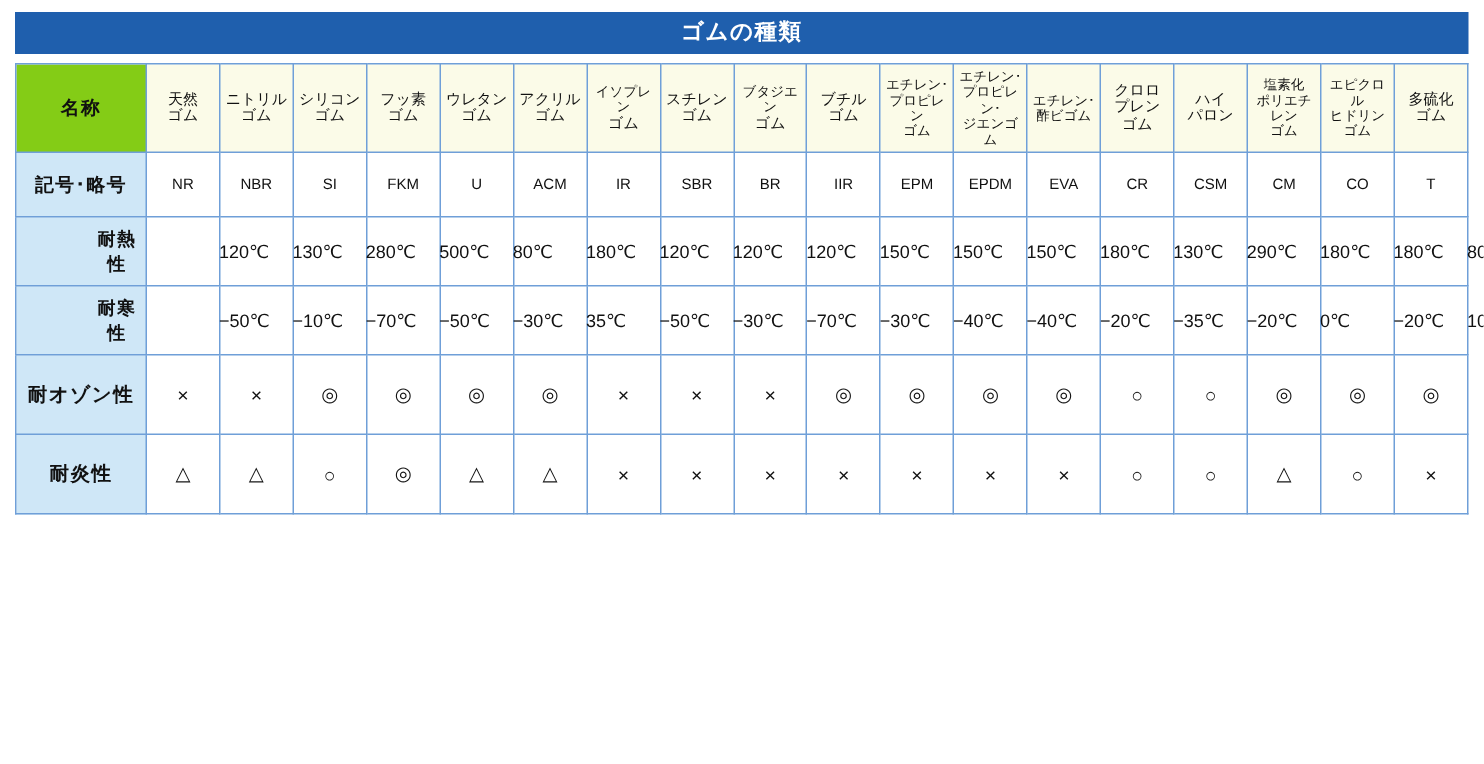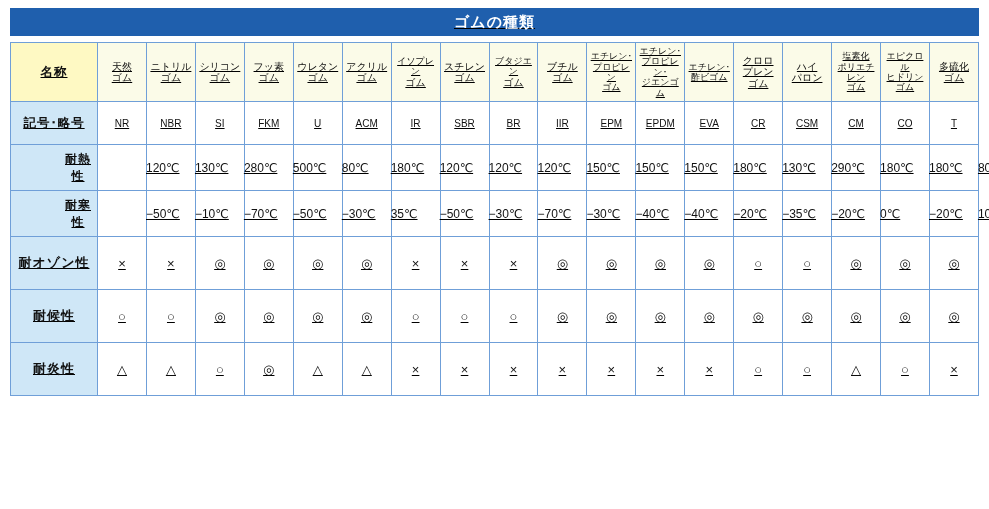--- a/index.html
+++ b/index.html
@@ -2,21 +2,21 @@
 <html><head>
 <meta charset="utf-8">
 <style>
   html,body{margin:0;padding:0;}
   body{
     width:989px;height:509px;
     background:#ffffff;
     font-family:"Liberation Sans","DejaVu Sans",sans-serif;
     overflow:hidden;
   }
-  .wrap{width:989px;height:509px;box-sizing:border-box;padding:8px 10px 10px 10px;text-decoration:underline;}
+  .wrap{width:989px;height:509px;box-sizing:border-box;padding:8px 10px 10px 10px;}
   .title-bar{
     height:28px;line-height:28px;
     background:#1f5fad;
     color:#ffffff;
     text-align:center;
     font-size:15px;
     font-weight:bold;
     letter-spacing:1px;
   }
   table{
@@ -44,21 +44,21 @@
   
   tr.header td{
     background:#fbfbe8;
     font-size:10px;
     line-height:1.15;
     height:54px;
     padding:2px 1px;
     word-break:break-all;
   }
   tr.header td.rowhead{
-    background:#fef9c3;
+    background:#84cc16;
     font-size:12.5px;
   }
   tr.abbr td{ height:42px; font-size:10px; }
   tr.abbr td.rowhead{ font-size:12.5px;margin-left:48px; }
   tr.temp td{ height:45px; font-size:12px;padding-left:48px;}
   tr.mark td{ height:52px; font-size:13px;}
   .sub{display:block;}
   .t-small{font-size:9px;}
 </style>
 </head>
@@ -234,41 +234,20 @@
         <td>◎</td>
         <td>◎</td>
         <td>◎</td>
         <td>○</td>
         <td>○</td>
         <td>◎</td>
         <td>◎</td>
         <td>◎</td>
       </tr>
 
-      <tr class="mark">
-        <td class="rowhead">耐候性</td>
-        <td>○</td>
-        <td>○</td>
-        <td>◎</td>
-        <td>◎</td>
-        <td>◎</td>
-        <td>◎</td>
-        <td>○</td>
-        <td>○</td>
-        <td>○</td>
-        <td>◎</td>
-        <td>◎</td>
-        <td>◎</td>
-        <td>◎</td>
-        <td>◎</td>
-        <td>◎</td>
-        <td>◎</td>
-        <td>◎</td>
-        <td>◎</td>
-      </tr>
 
       <tr class="mark">
         <td class="rowhead">耐炎性</td>
         <td>△</td>
         <td>△</td>
         <td>○</td>
         <td>◎</td>
         <td>△</td>
         <td>△</td>
         <td>×</td>

